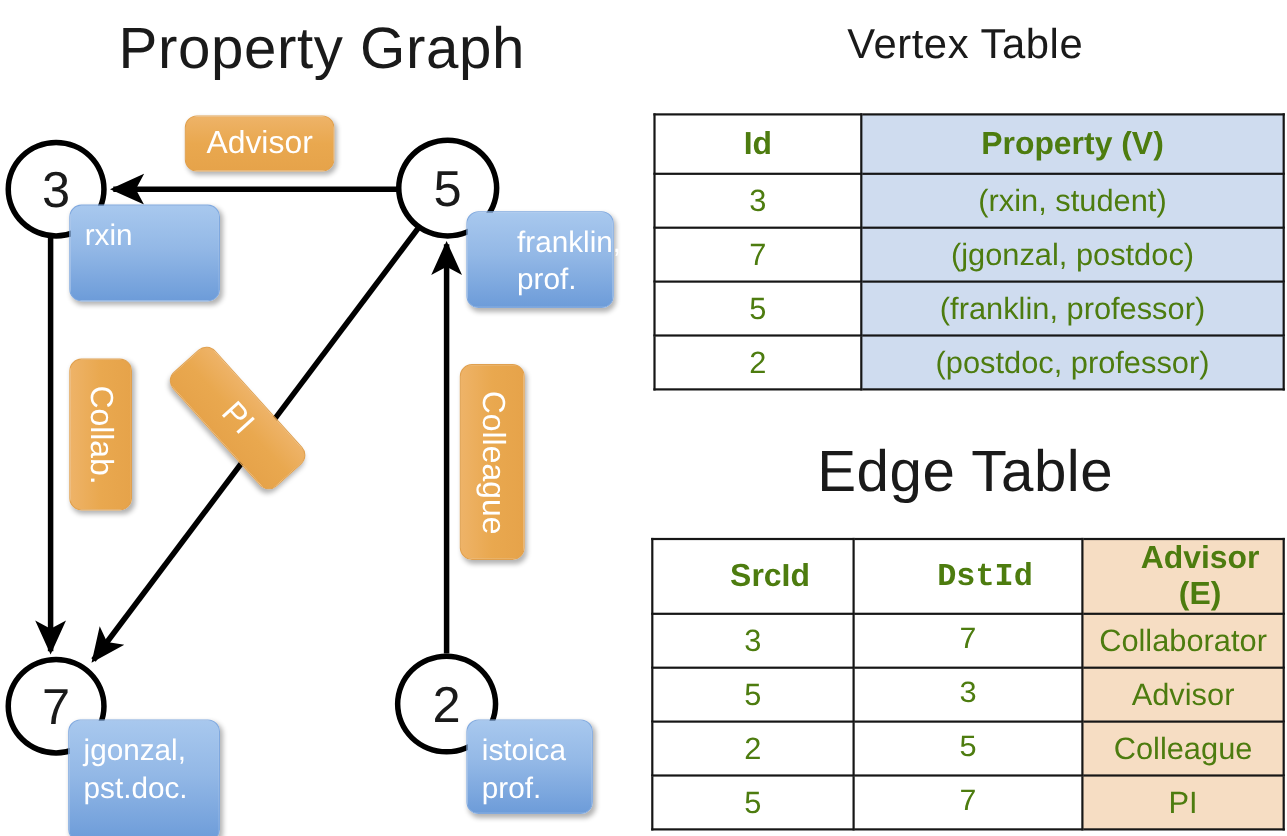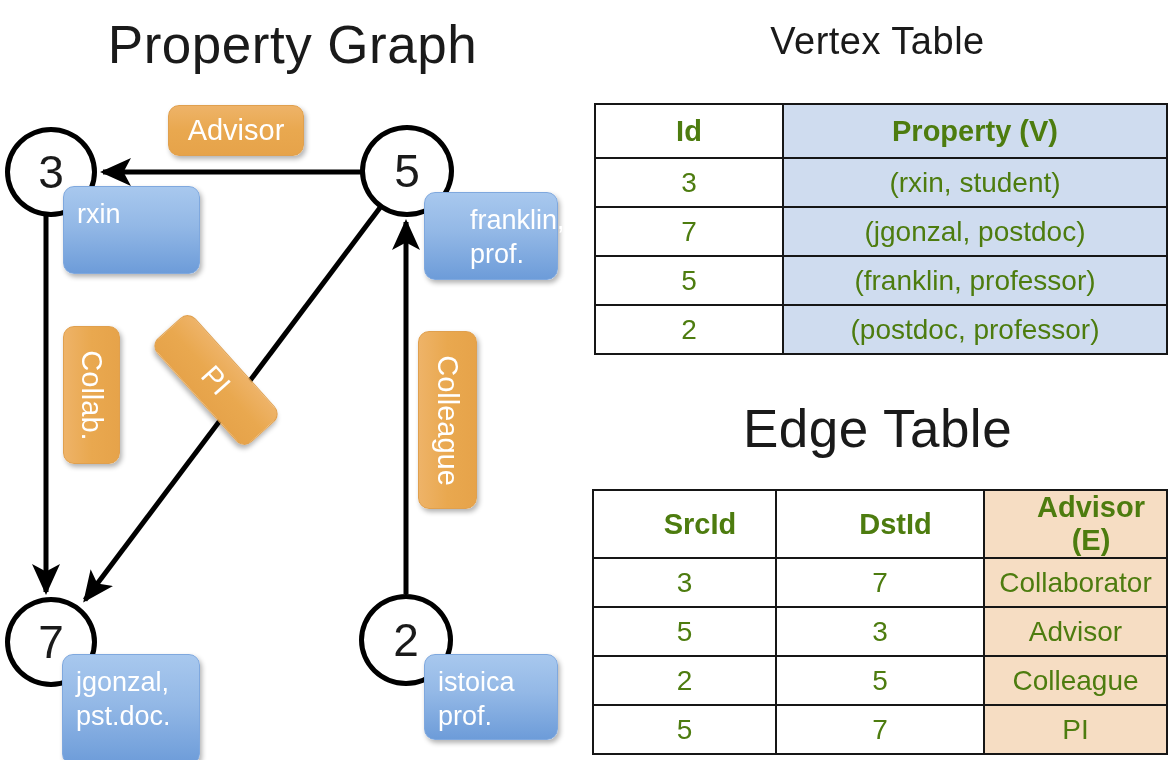--- a/index.html
+++ b/index.html
@@ -28,21 +28,21 @@
   
   .propbox{position:absolute;border-radius:11px;box-sizing:border-box;
            background:linear-gradient(180deg,#a8c8ee 0%,#93b8e6 45%,#6d9cd9 100%);
            border:1px solid #7fa8de;
            box-shadow:2px 3px 5px rgba(0,0,0,.30);
            color:#ffffff;font-size:27px;line-height:34px;font-weight:300;
            padding:10px 0 0 13px;}
   #prop-rxin{left:63px; top:186px; width:137px;height:88px;}
   #prop-franklin{left:424px;top:192px;width:134px;height:88px;padding-left:45px;}
   #prop-jgonzal{left:62px; top:654px; width:138px;height:111px;}
-  #prop-istoica{left:424px;top:654px;width:134px;height:86px;}
+  #prop-istoica{left:424px;top:654px;width:115px;height:86px;}
 
   
   .edgelabel{position:absolute;border-radius:11px;box-sizing:border-box;
              background:linear-gradient(180deg,#eeb368 0%,#e9a84f 50%,#e6a34a 100%);
              border:1px solid #e0a04e;
              box-shadow:2px 3px 5px rgba(0,0,0,.30);
              color:#ffffff;font-size:29px;font-weight:300;
              display:flex;align-items:center;justify-content:center;}
   #edgelabel-advisor{left:168px;top:105px;width:136px;height:51px;}
   #edgelabel-collab{left:63px;top:326px;width:57px;height:138px;
@@ -60,21 +60,21 @@
           text-align:center;color:#4d7c0f;padding:0;height:47px;}
   .tbl td.hdr{font-weight:bold;font-size:29px;}
 
   #vertex-table{left:594px;top:103px;width:574px;}
   #vertex-table td.c-id{width:186px;background:#ffffff;}
   #vertex-table td.c-prop{background:#cfdcef;margin-top:21px;}
   #vertex-table td.hdr{height:52px;}
 
   #edge-table{left:592px;top:489px;width:576px;}
   #edge-table td.c-src{width:150px;background:#ffffff;}
-  #edge-table td.c-dst{width:175px;background:#ffffff;}
+  #edge-table td.c-dst{width:175px;background:#ffffff;font-family:Liberation Mono, monospace;}
   #edge-table td.c-prop{background:#f6ddc3;}
   #edge-table td.hdr{height:54px;padding-left:31px;}
 </style>
 </head>
 <body>
 
 <div class="title" id="title-property-graph">Property Graph</div>
 <div class="title" id="title-vertex-table">Vertex Table</div>
 <div class="title" id="title-edge-table">Edge Table</div>
 

